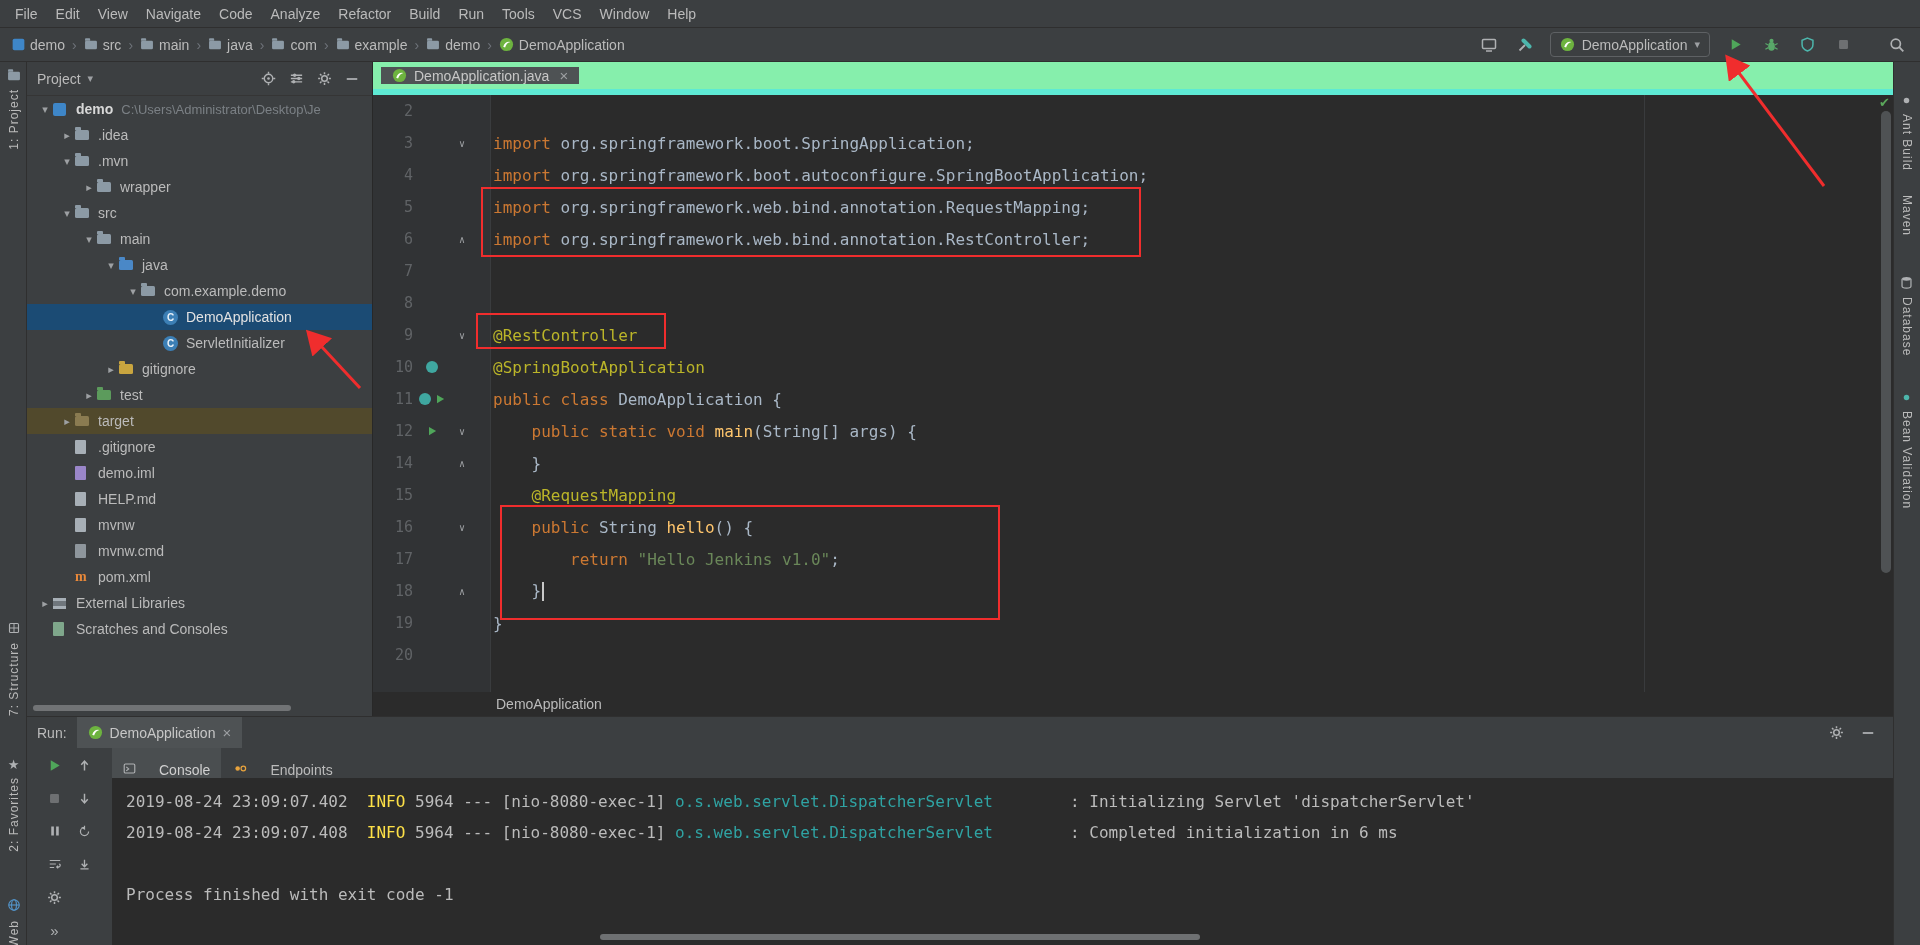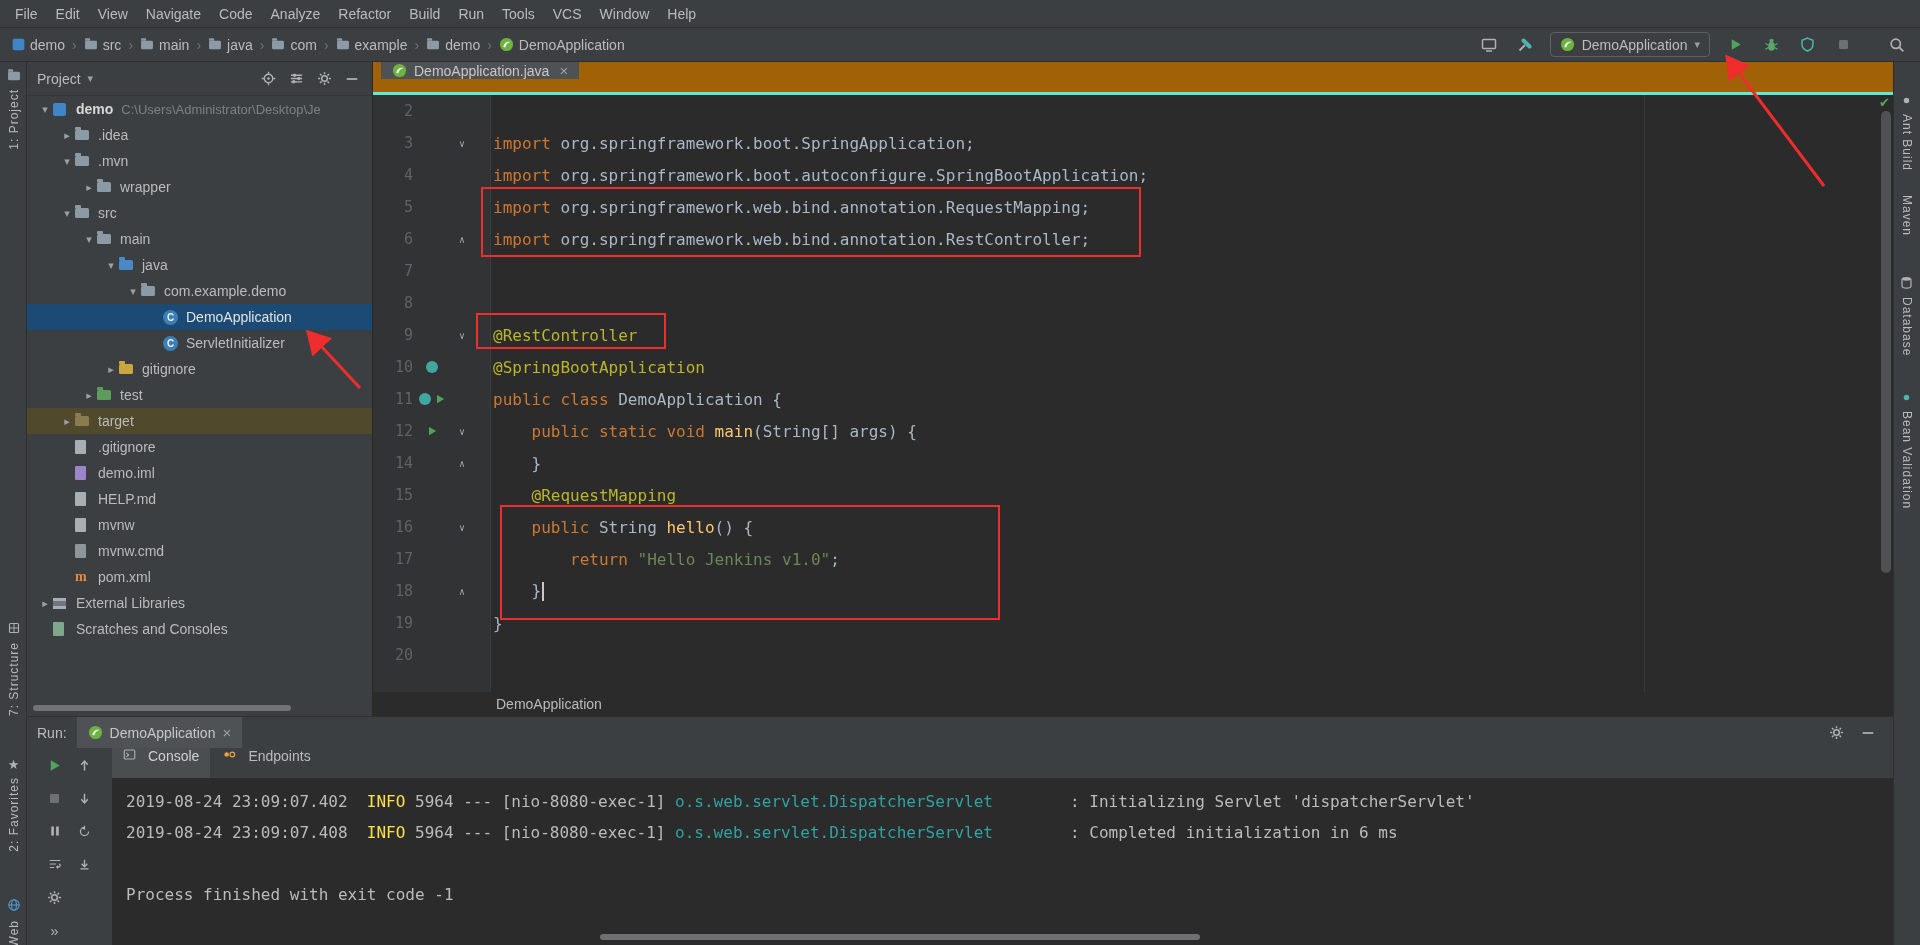--- a/index.html
+++ b/index.html
@@ -56,21 +56,21 @@
   .file-shape{width:11px;height:14px;background:#A7AFB6;border-radius:1px;display:inline-block}
   .file-shape.iml{background:#9A86C9}
   .file-shape.cmd{background:#8E969C}
   .file-shape.scratch{background:#7FA78B}
   .m-shape{color:#E8883A;font-weight:bold;font-size:14px;font-family:"Liberation Serif",serif;line-height:1}
   .lib-shape{width:13px;height:11px;background:#6f767c;border-top:3px solid #A7AFB6;border-bottom:3px solid #A7AFB6;display:inline-block}
   .h-thumb{position:absolute;height:6px;background:#7a7d7f;border-radius:3px;opacity:.85}
 
   
   .editor-area{position:absolute;left:373px;top:62px;width:1520px;height:654px;background:#2b2b2b;display:flex;flex-direction:column}
-  .tab-bar{height:33px;flex:none;background:#a16207;display:flex;align-items:flex-start;padding-left:8px;border-bottom:3px solid #5eead4}
+  .tab-bar{height:33px;flex:none;background:#86efac;display:flex;align-items:center;padding-left:8px;border-bottom:6px solid #5eead4}
   .tab{display:flex;align-items:center;gap:7px;padding:0 11px;background:#4E5254;color:#c7c7c7}
   .tab .close{color:#9da0a3;margin-left:3px;font-size:15px}
   .editor-body{position:relative;flex:1;overflow:hidden}
   .gutter-bg{position:absolute;left:0;top:0;width:118px;height:100%;background:#313335;border-right:1px solid #3A3C3E}
   .margin-line{position:absolute;left:1271px;top:0;bottom:0;width:1px;background:#393B3D}
   .code-area{position:relative}
   .code-row{position:relative;height:32px;display:flex;align-items:center;font-family:"DejaVu Sans Mono",monospace;font-size:16px}
   .ln{width:40px;flex:none;text-align:right;color:#606366;font-size:15px;z-index:1}
   .gut-ic{width:38px;flex:none;display:flex;align-items:center;justify-content:center;gap:3px;z-index:1}
   .fold{width:22px;flex:none;text-align:center;color:#9da0a3;font-size:10px;z-index:1}
@@ -90,21 +90,21 @@
   .run-tab-row{height:31px;flex:none;display:flex;align-items:center;padding:0 14px 0 10px;gap:10px}
   .run-tab{display:flex;align-items:center;gap:7px;background:#4E5254;height:31px;padding:0 11px;color:#c7c7c7}
   .run-tab .close{color:#9da0a3;font-size:15px}
   .run-tab-row .spacer{flex:1}
   .console-row{flex:1;display:flex;min-height:0}
   .console-toolbar{width:85px;flex:none;display:flex;justify-content:center;gap:12px;padding-top:8px}
   .ct-col{display:flex;flex-direction:column;gap:15px;align-items:center}
   .ct-btn{width:18px;height:18px;display:inline-flex;align-items:center;justify-content:center;color:#AFB1B3;font-size:15px}
   .console-main{flex:1;display:flex;flex-direction:column;min-width:0}
   .console-tabs{height:30px;flex:none;background:#3c3f41;display:flex;align-items:stretch;gap:2px}
-  .ctab{display:flex;align-items:flex-start;gap:12px;padding:0 11px;color:#bbbbbb}
+  .ctab{display:flex;align-items:flex-end;gap:23px;padding:0 11px;color:#bbbbbb}
   .ctab.sel{background:#4A4E50;color:#d0d0d0}
   .console-log{flex:1;background:#2b2b2b;padding:8px 0 0 14px;font-family:"DejaVu Sans Mono",monospace;
     font-size:16px;line-height:31px;white-space:pre;overflow:hidden}
   .lg-pl{color:#BBBBBB}.lg-info{color:#fde047}.lg-logger{color:#2FA3A3}
 
   
   #overlay{position:absolute;inset:0;pointer-events:none;z-index:50}
   .rbox{position:absolute;border:2px solid #F02D2D}
   #overlay svg{position:absolute;left:0;top:0}
 </style>

